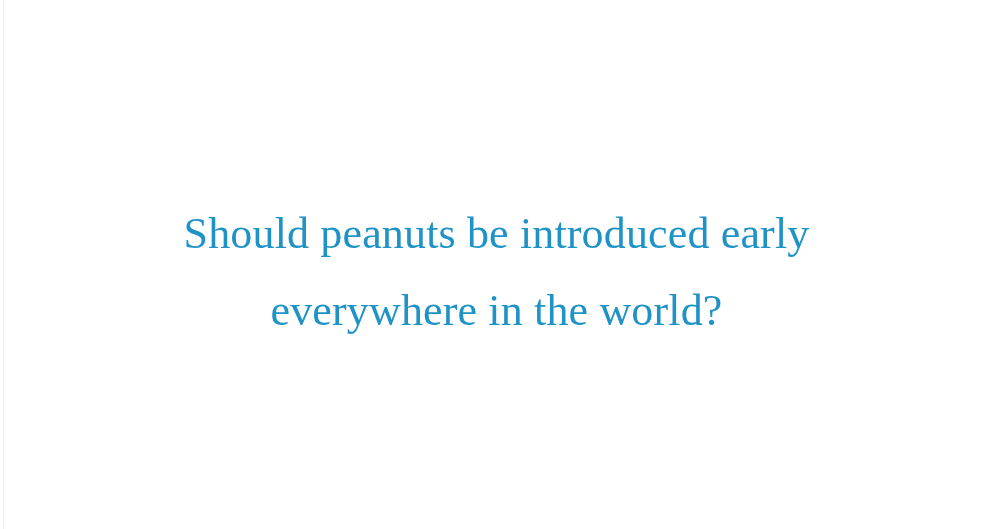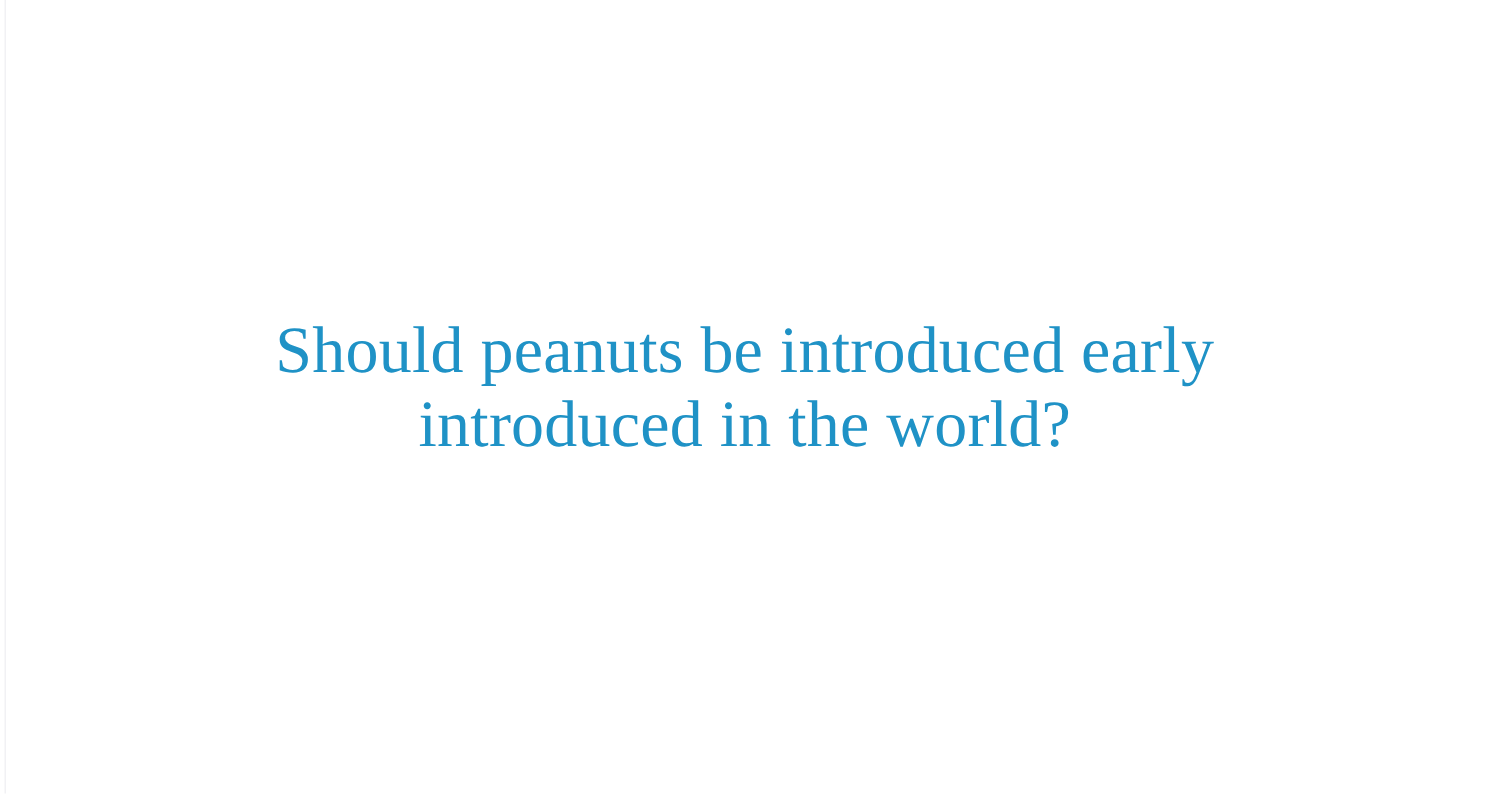--- a/index.html
+++ b/index.html
@@ -59,29 +59,30 @@
     font-size: 44px;
     line-height: 49px;
     letter-spacing: 0.15px;
     text-align: center;
     max-width: 700px;
   }
 
   .headline .line {
     display: block;
     white-space: nowrap;
+    margin-top: 28px;
   }
 </style>
 </head>
 <body>
 
 <div class="slide">
 
   <div class="edge-rule"></div>
 
   <div class="headline-block">
     <h1 class="headline">
       <span class="line">Should peanuts be introduced early</span>
-      <span class="line">introduced in the world?</span>
+      <span class="line">everywhere in the world?</span>
     </h1>
   </div>
 
 </div>
 
 </body></html>

